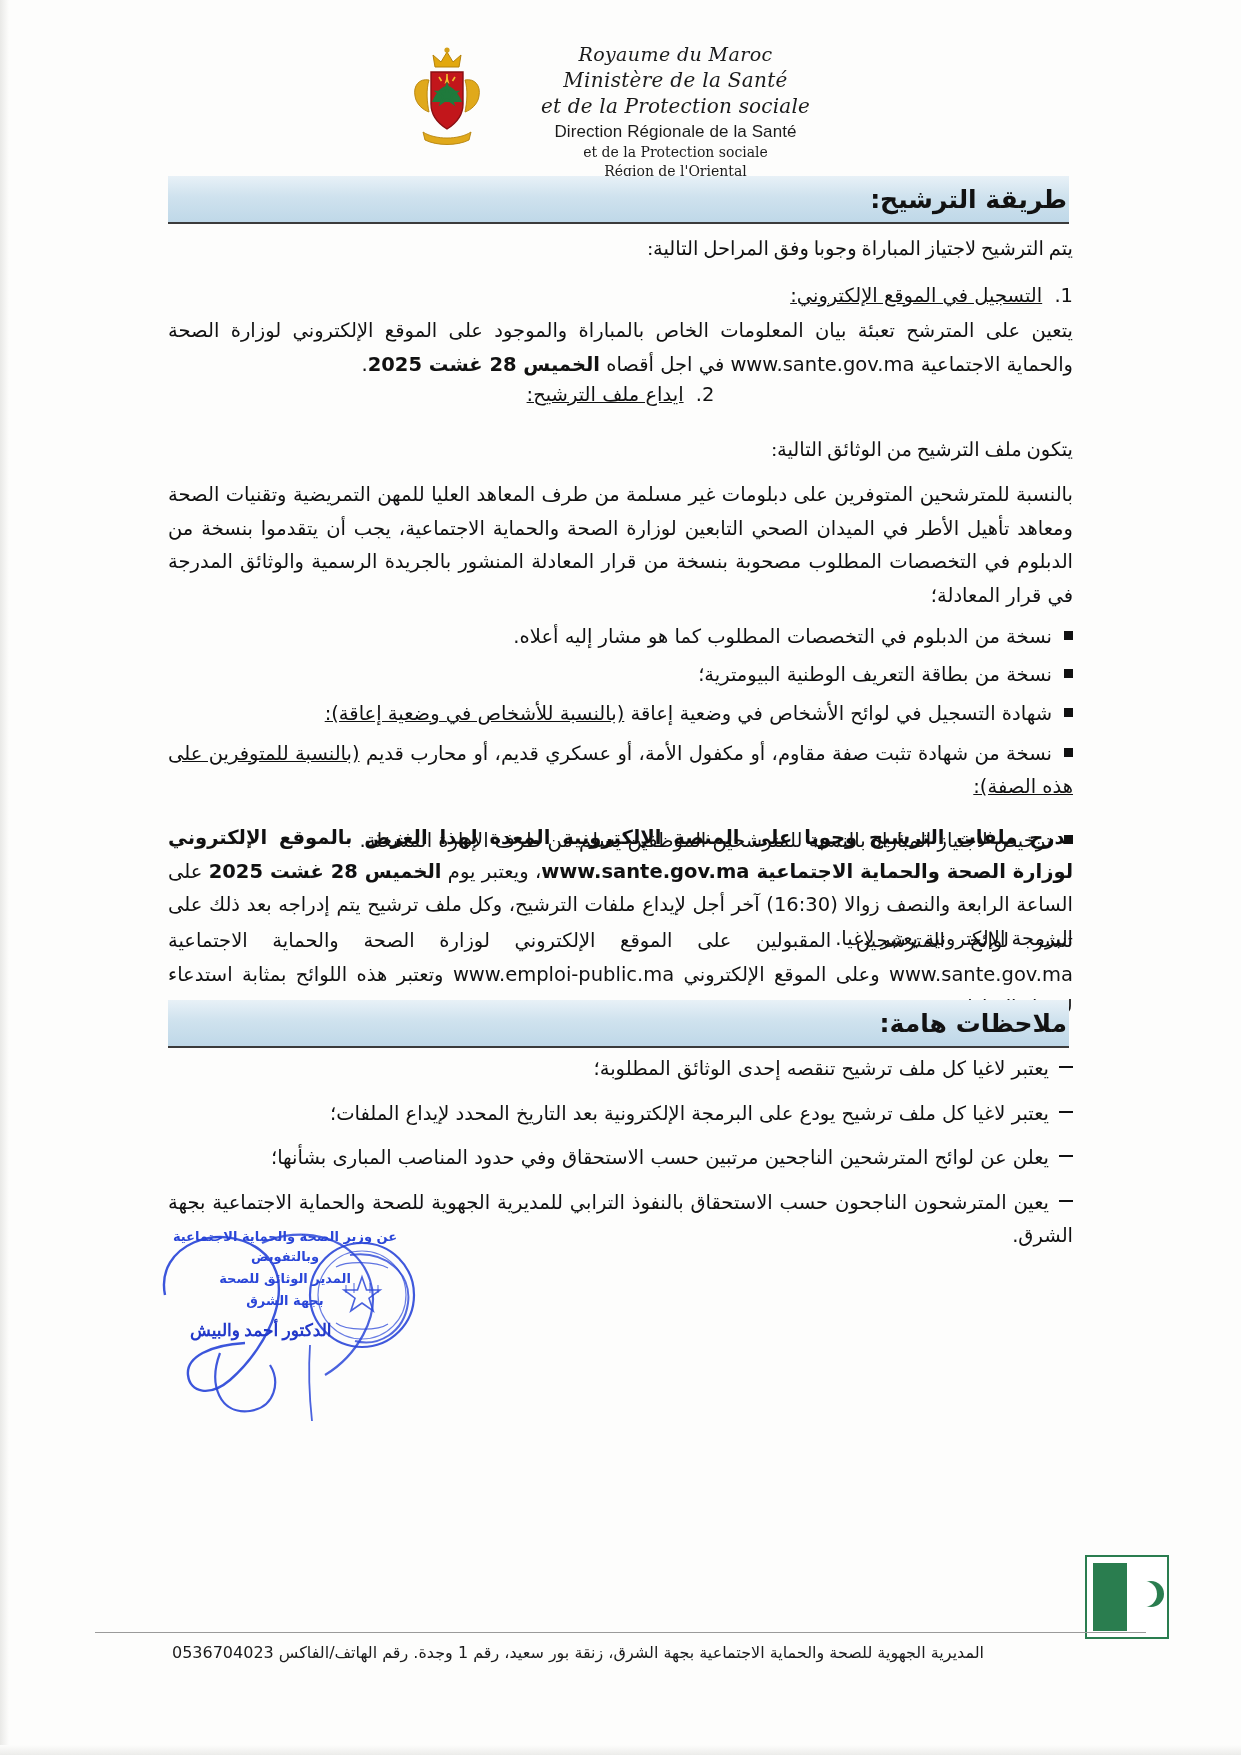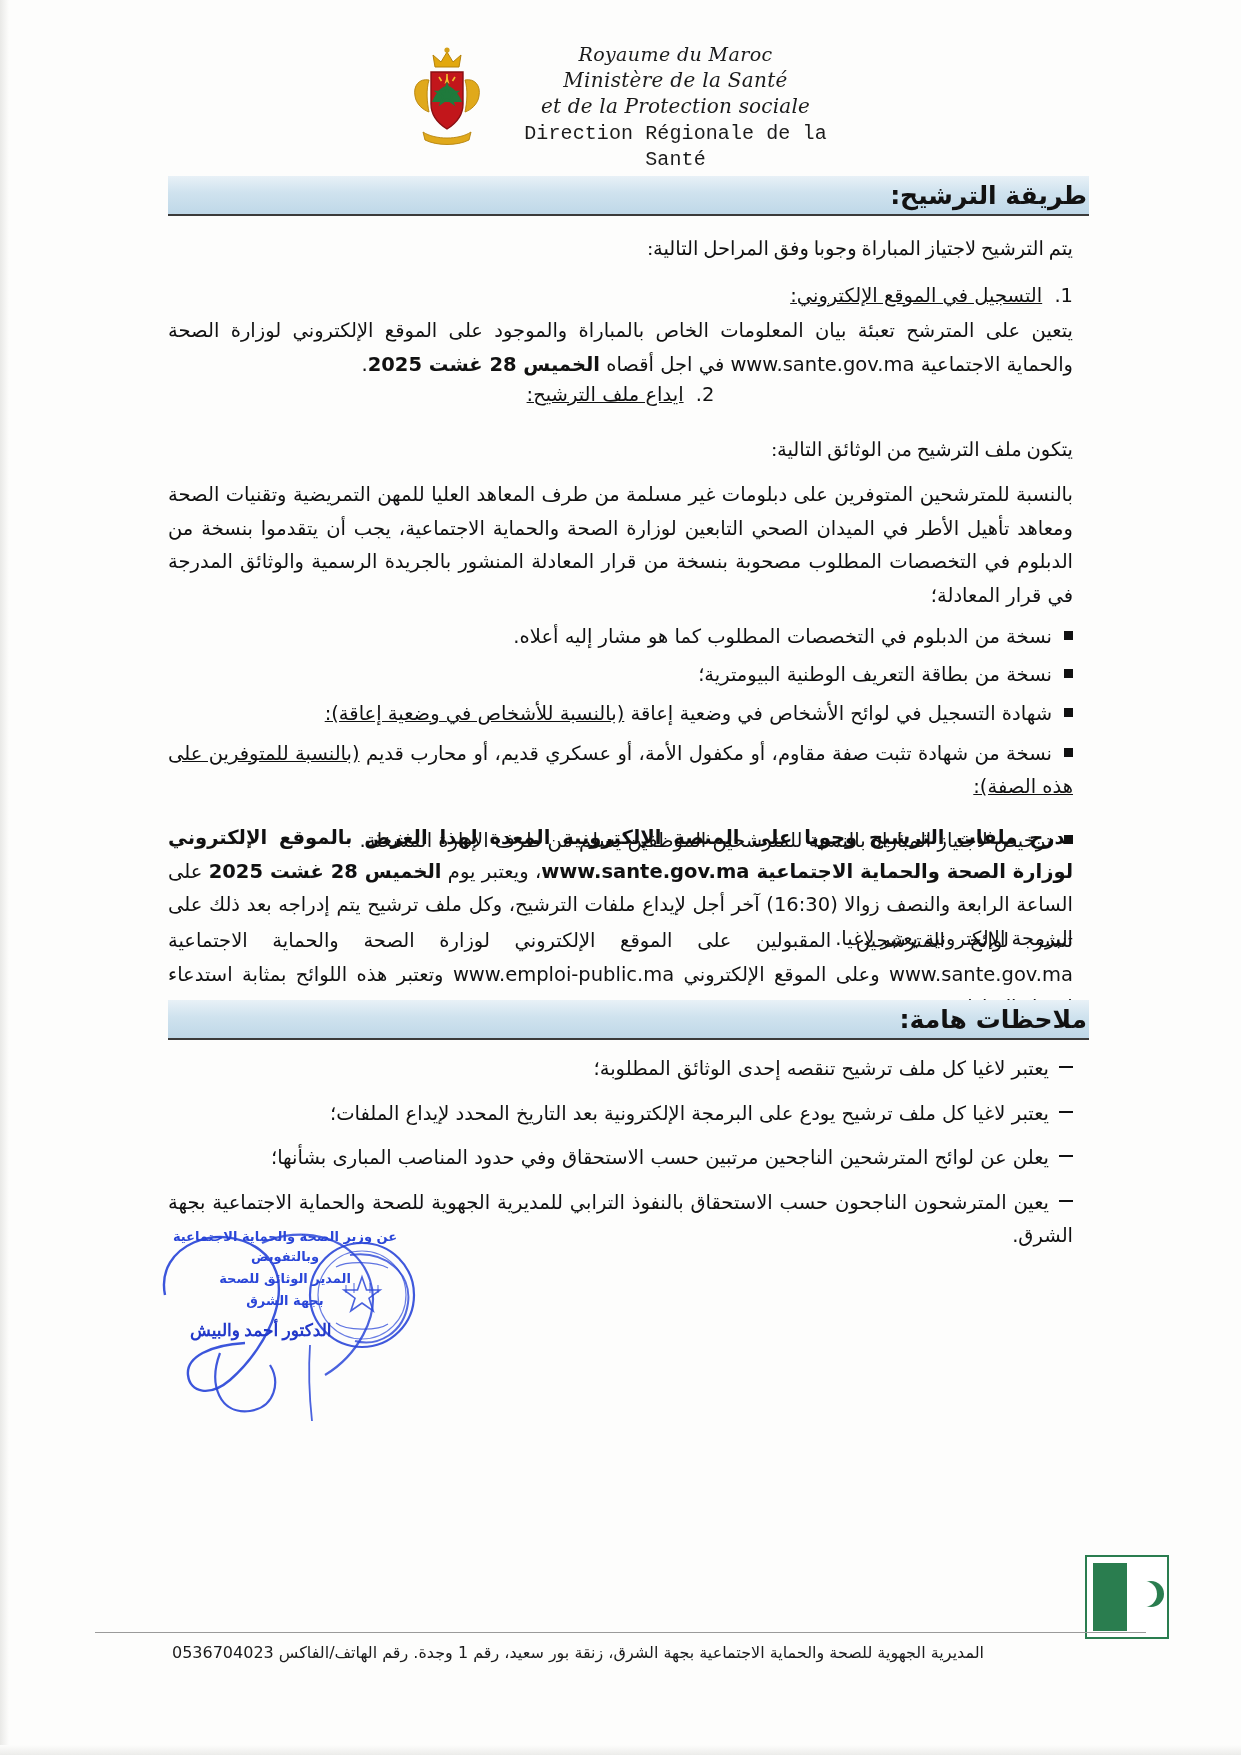--- a/index.html
+++ b/index.html
@@ -51,22 +51,22 @@
     font-style: italic;
     letter-spacing: .3px;
   }
   .fr-l3 {
     font-family: "DejaVu Serif", "Liberation Serif", serif;
     font-size: 20px;
     font-style: italic;
     letter-spacing: .2px;
   }
   .fr-l4 {
-    font-family: Liberation Mono, monospace;
-    font-size: 20px;
+    font-family: Liberation Sans, sans-serif;
+    font-size: 17px;
     letter-spacing: .1px;
     margin-top: 1px;
   }
   .fr-l5 {
     font-family: "DejaVu Serif", "Liberation Serif", serif;
     font-size: 14px;
   }
   .fr-l6 {
     font-family: "DejaVu Serif", "Liberation Serif", serif;
     font-size: 14px;
@@ -84,22 +84,22 @@
     width: 92px;
     height: 108px;
     flex: 0 0 auto;
     margin-top: 4px;
   }
 
   
   .banner {
     position: absolute;
     left: 168px;
-    right: 152px;
-    height: 40px;
+    right: 172px;
+    height: 48px;
     background: linear-gradient(180deg, #e8f1f7 0%, #cfe2ee 45%, #bfd8e8 100%);
     border-bottom: 2px solid #3b3b3b;
     display: flex;
     align-items: center;
     justify-content: flex-start;
     box-sizing: border-box;
   }
   .banner-title {
     font-size: 25px;
     font-weight: bold;

